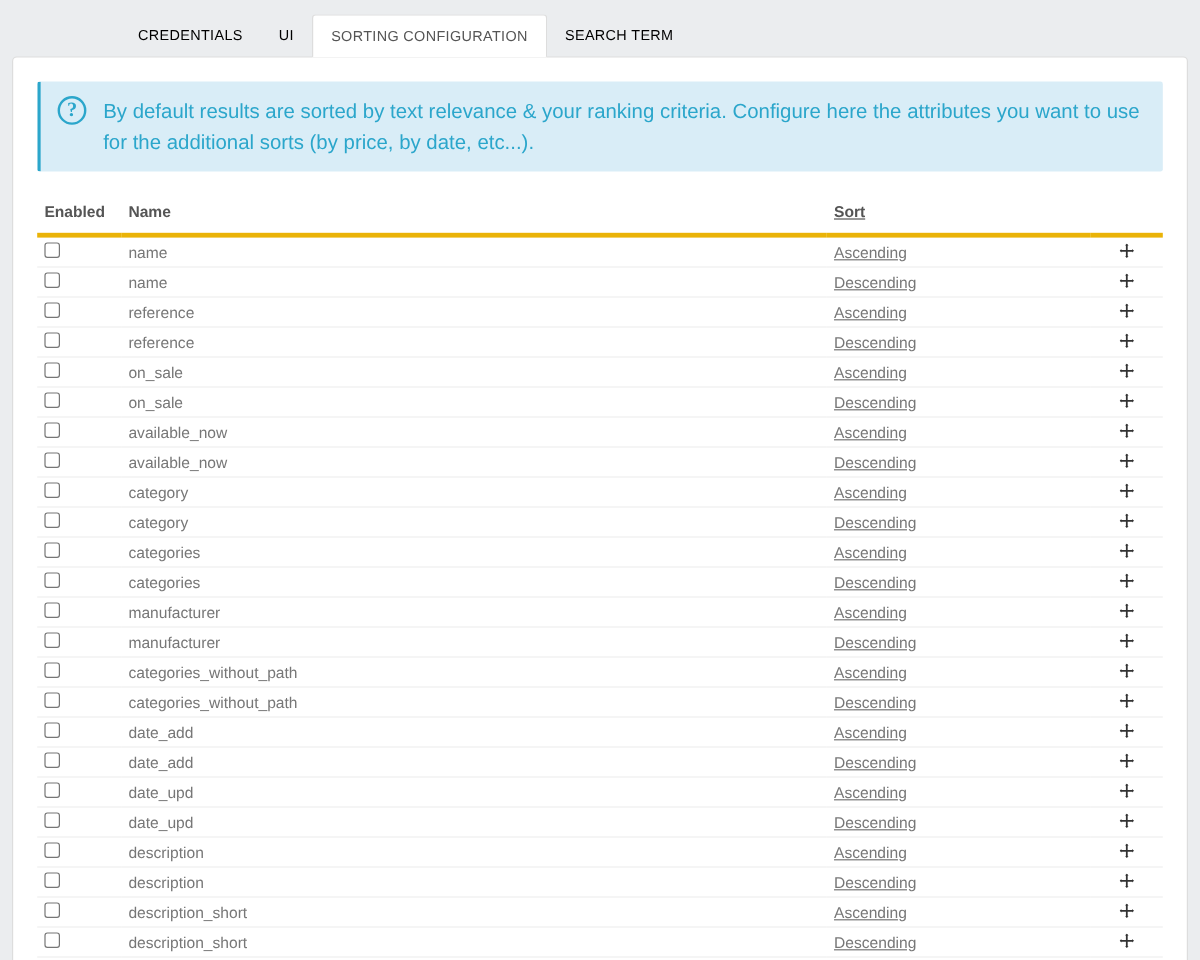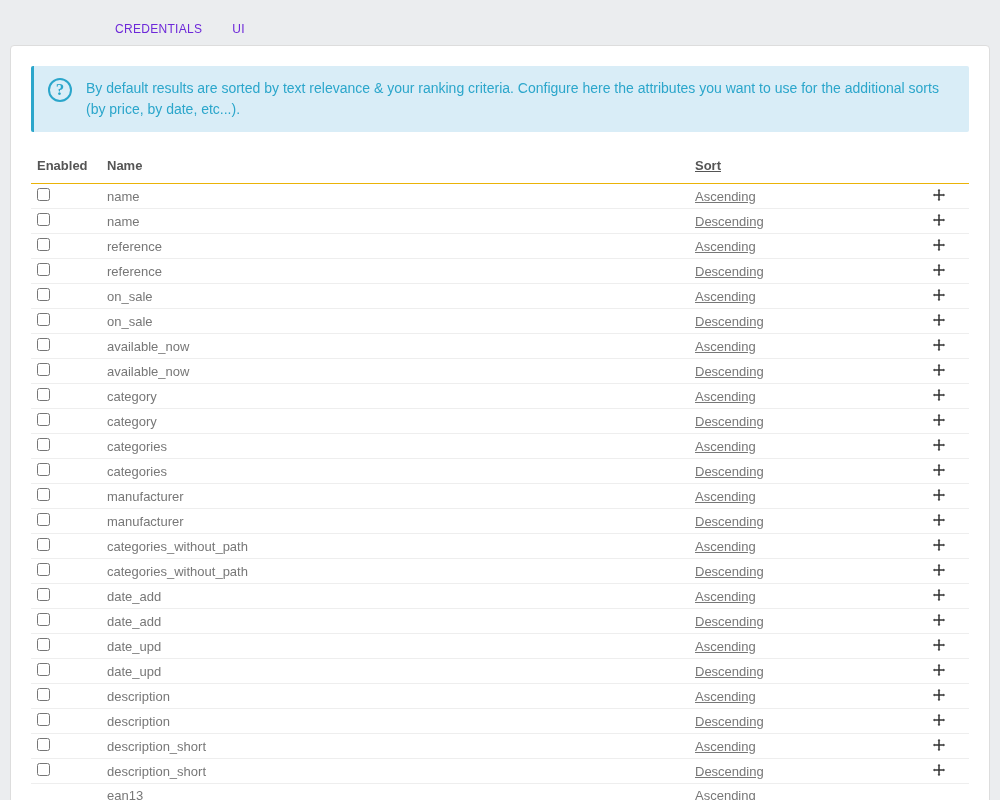--- a/index.html
+++ b/index.html
@@ -21,21 +21,21 @@
     .tabs {
       display: flex;
       padding-left: 90px;
       margin-top: 12px;
     }
     .tab {
       padding: 10px 15px;
       font-size: 12px;
       font-weight: 400;
       letter-spacing: 0.3px;
-      color: #6d28d9;
+      color: #000000;
       cursor: pointer;
       text-transform: uppercase;
       border-top-left-radius: 3px;
       border-top-right-radius: 3px;
     }
     .tab.active {
       background: #fff;
       color: #555;
       border: 1px solid #ddd;
       border-bottom: 1px solid #fff;
@@ -70,34 +70,34 @@
       font-size: 17px;
       font-weight: 700;
       display: flex;
       align-items: center;
       justify-content: center;
       flex-shrink: 0;
       font-family: Georgia, serif;
     }
     .alert-text {
       color: #2BA6CB;
-      font-size: 14px;
+      font-size: 17px;
       line-height: 1.5;
     }
     table {
       width: 100%;
       border-collapse: collapse;
     }
     thead th {
       text-align: left;
       font-weight: 700;
       color: #555;
       font-size: 13px;
       padding: 8px 6px 10px 6px;
-      border-bottom: 1px solid #eab308;
+      border-bottom: 4px solid #eab308;
     }
     tbody td {
       padding: 4px 6px;
       border-bottom: 1px solid #eee;
       color: #777;
       font-size: 13px;
       height: 22px;
       vertical-align: middle;
     }
     .col-enabled { width: 70px; }
@@ -116,20 +116,22 @@
     }
   </style>
 </head>
 <body>
 
 <div class="page">
 
   <div class="tabs" id="tab-bar">
       <div class="tab">CREDENTIALS</div>
       <div class="tab">UI</div>
+      <div class="tab active">SORTING CONFIGURATION</div>
+      <div class="tab">SEARCH TERM</div>
     </div>
 
   <div class="content">
 
     <div class="alert-info">
       <div class="help-icon">?</div>
       <div class="alert-text">By default results are sorted by text relevance &amp; your ranking criteria. Configure here the attributes you want to use for the additional sorts (by price, by date, etc...).</div>
     </div>
 
     <table>

